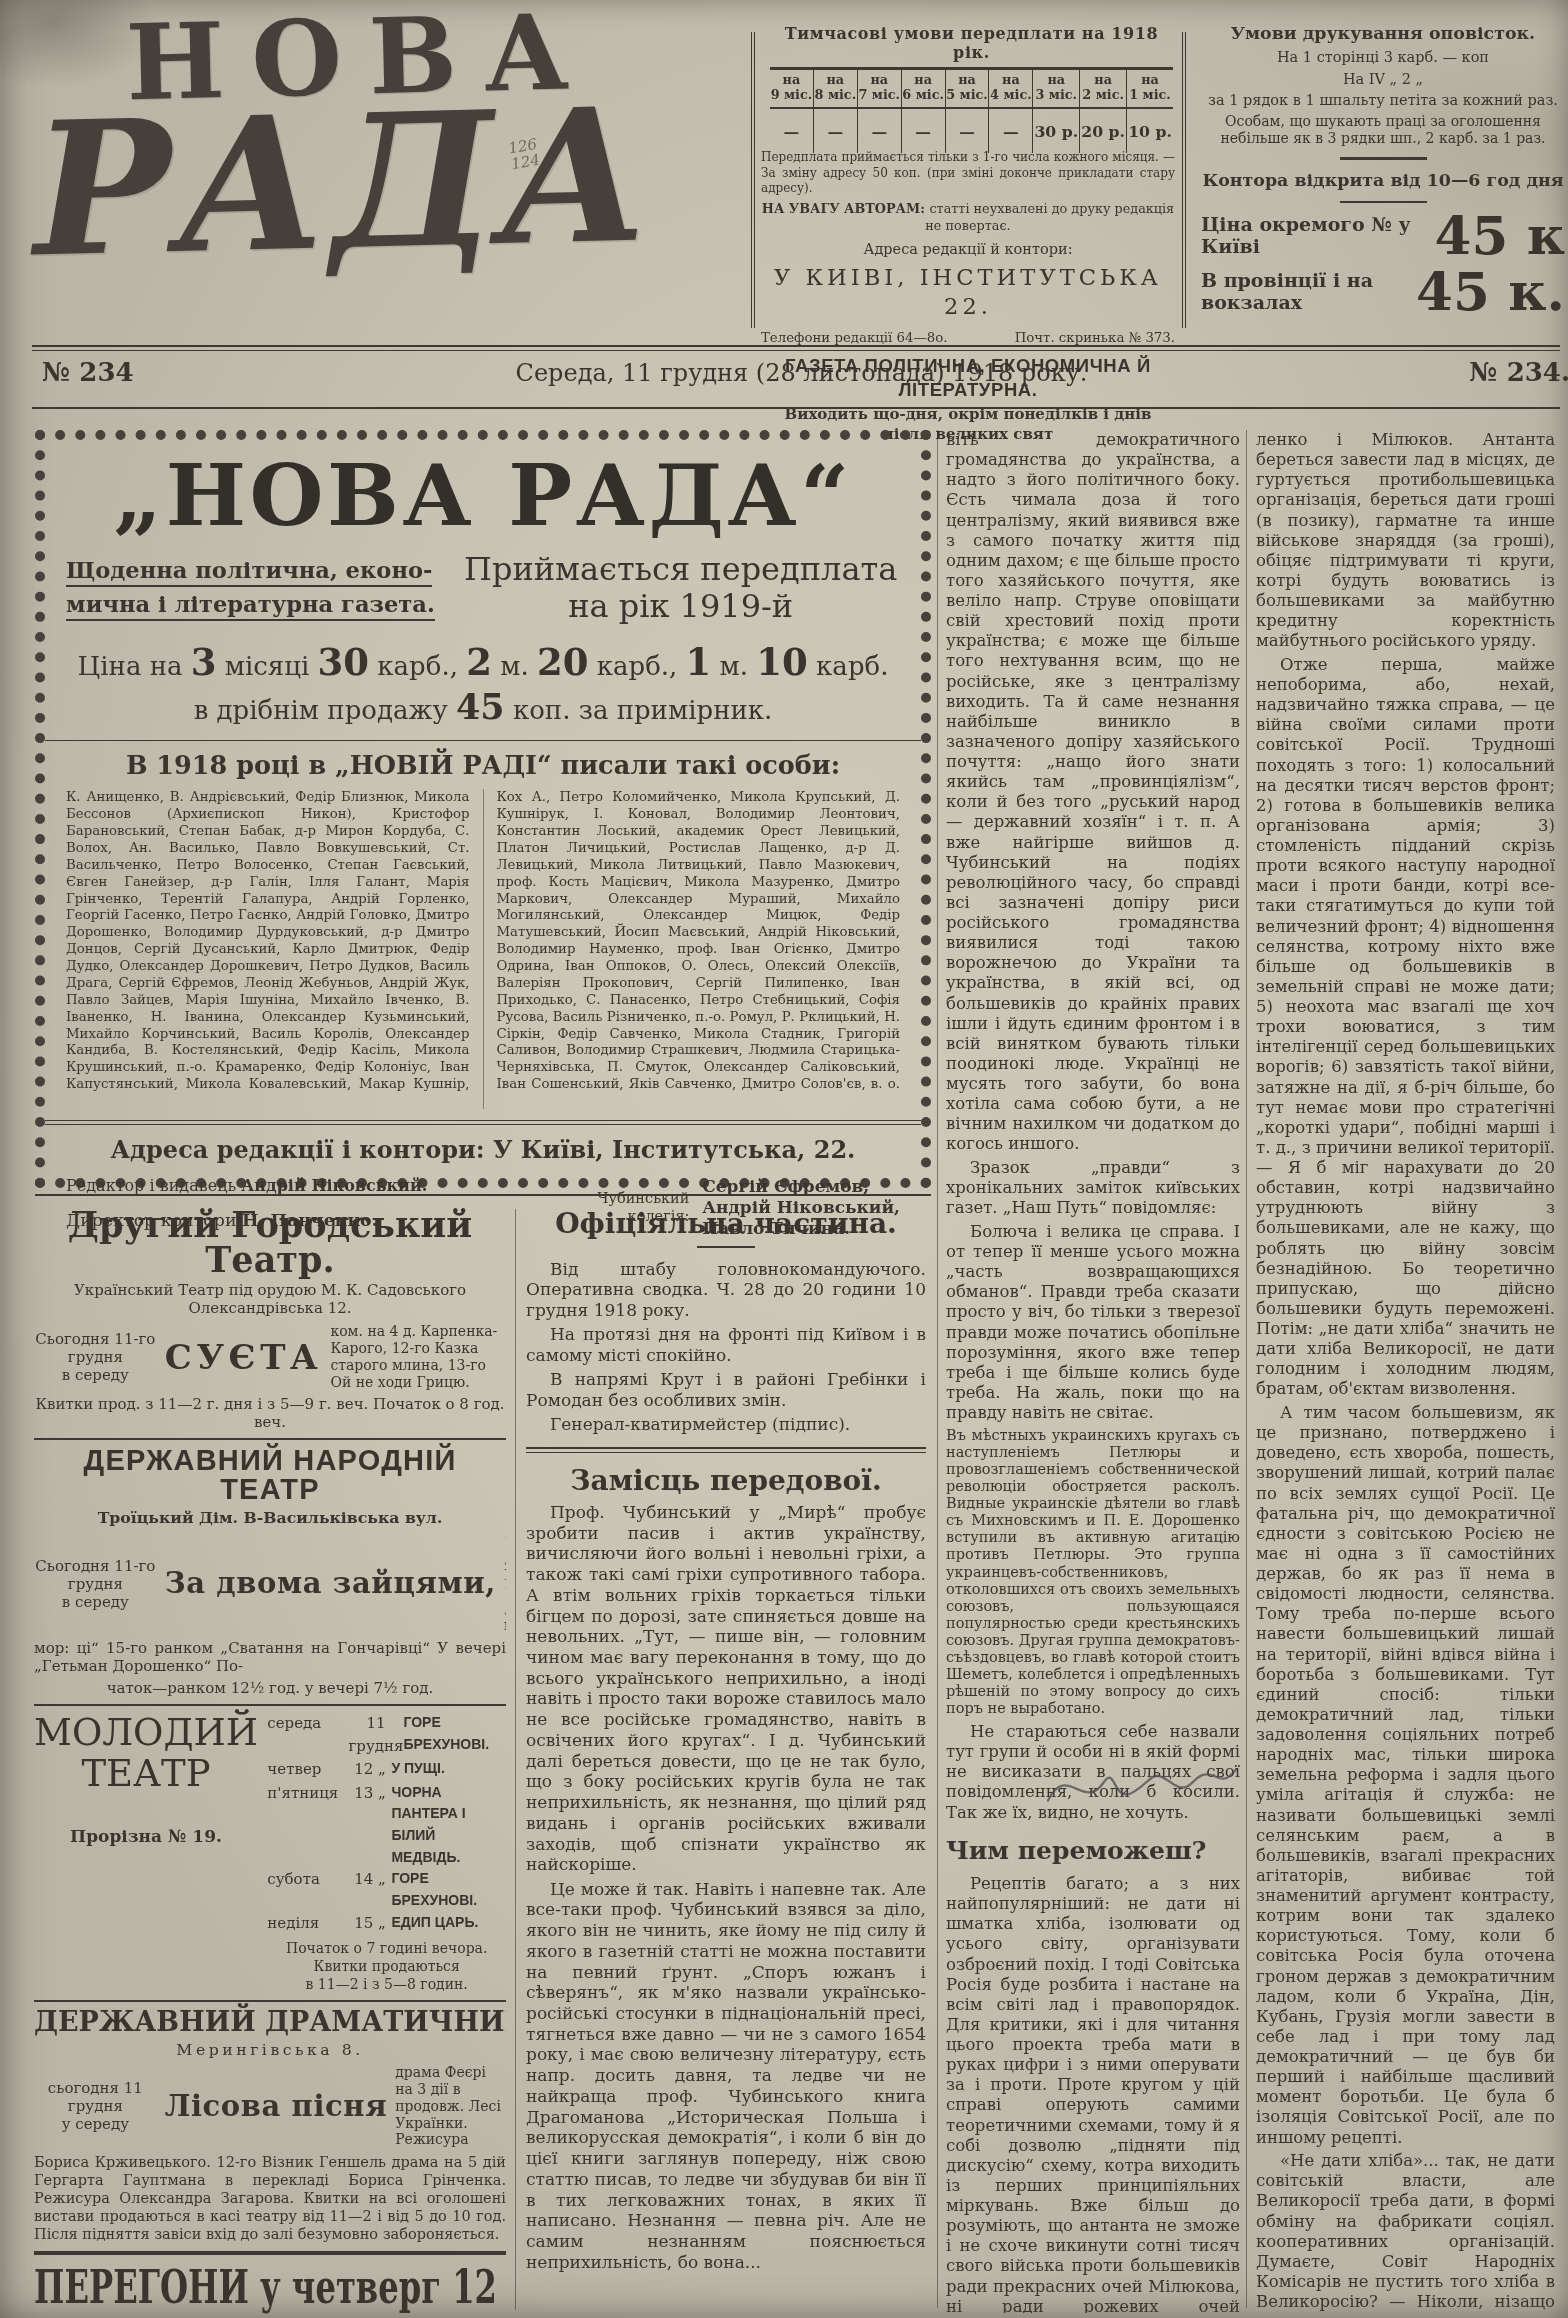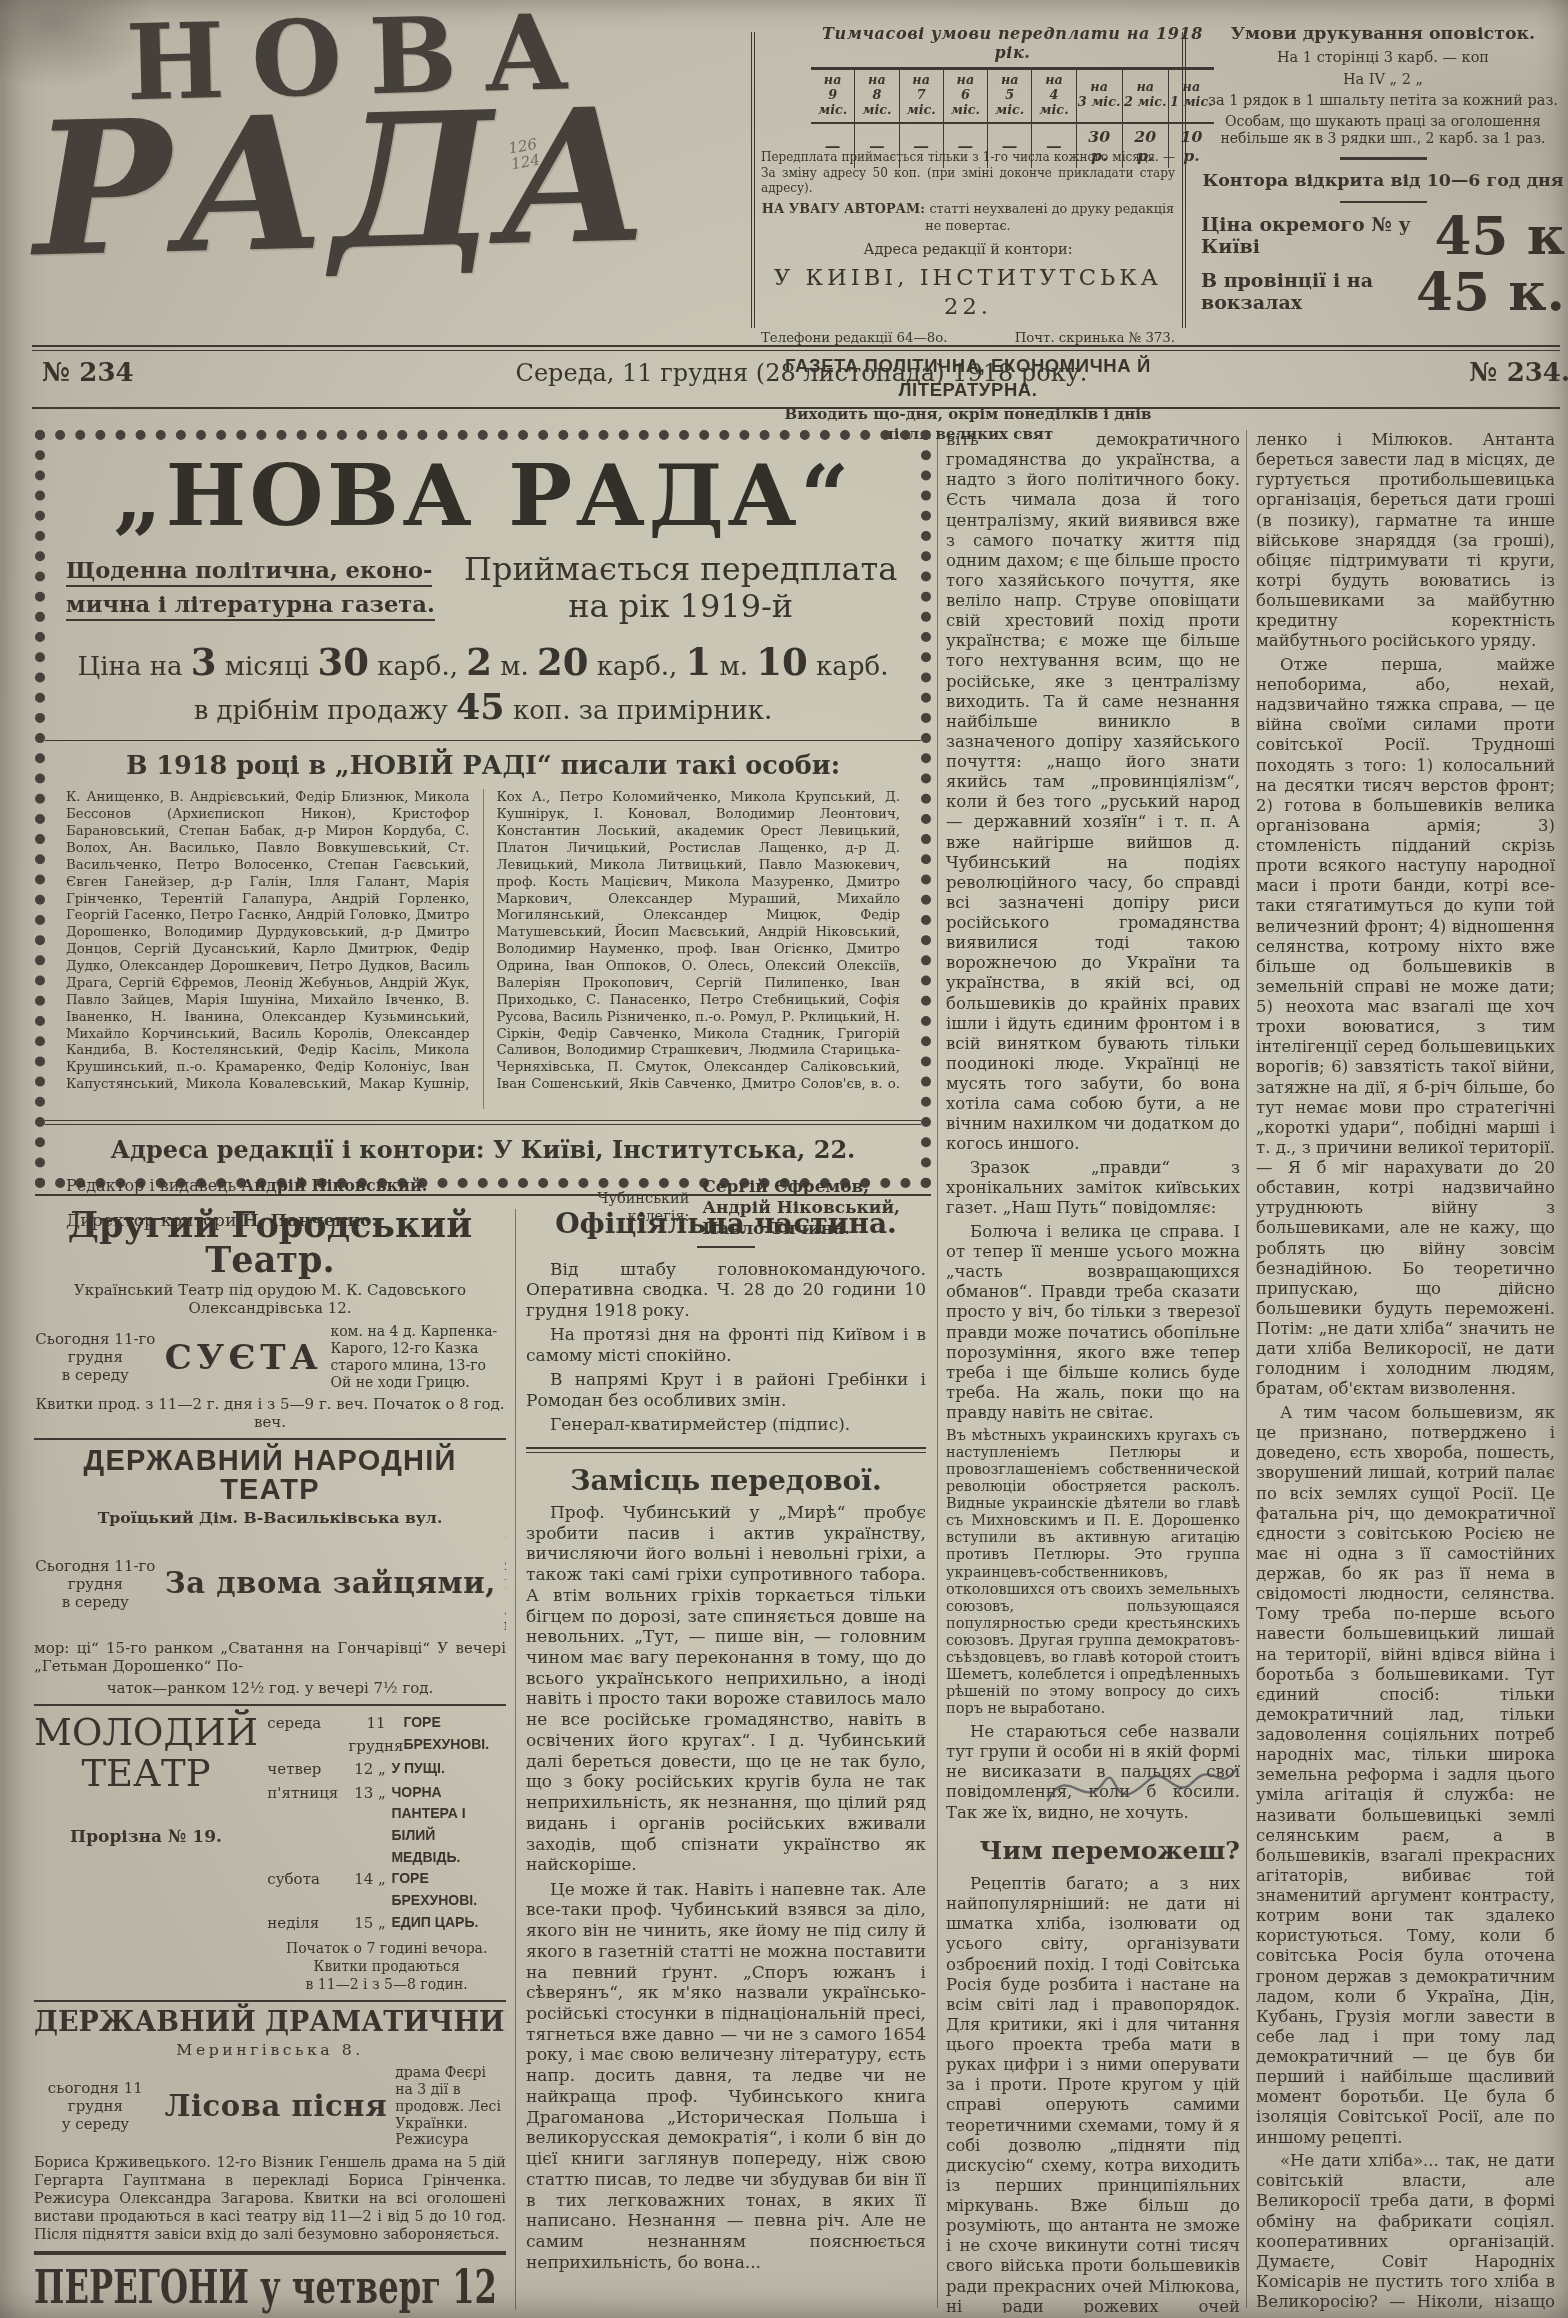--- a/index.html
+++ b/index.html
@@ -21,21 +21,21 @@
   .hrule{background:#3d3932;height:2.3px;}
   .hrule-double{border-top:2.3px solid #3d3932;border-bottom:1.7px solid #3d3932;height:2.9px;background:transparent;}
   .vrule-double{width:1.7px;border-left:1.7px solid #3d3932;border-right:1.7px solid #3d3932;background:transparent;}
   .vrule-thin{width:1.2px;background:rgba(55,50,42,.55);}
   
   .masthead{left:32px;top:4.6px;width:696px;transform:rotate(-1.4deg);color:#45413a;}
   .mast-w1{font-weight:bold;font-size:104px;line-height:1;letter-spacing:27px;margin-left:96px;text-shadow:1.2px 1.2px 0 rgba(60,54,45,.18);}
   .mast-w2{font-weight:bold;font-style:italic;font-size:184px;line-height:.92;letter-spacing:4.6px;margin-top:-11.6px;text-shadow:1.7px 1.7px 0 rgba(60,54,45,.15);}
   .pencil{left:510px;top:139px;font-size:15px;color:#6e6a60;transform:rotate(-10deg);line-height:1.05;font-style:italic;}
   
-  .subbox{left:811px;top:24px;width:403px;font-style:italic;}
+  .subbox{left:770px;top:24px;width:403px;}
   .subbox-title{font-size:16px;font-weight:bold;text-align:center;letter-spacing:0.6px;}
   .subtable{width:100%;border-collapse:collapse;margin-top:4.6px;border-top:3.5px solid #3d3932;}
   .subtable th{font-size:12.8px;font-weight:bold;padding:3.5px 0.6px 4.6px;border-left:1.2px solid #3d3932;line-height:1.15;}
   .subtable th:first-child{border-left:none;}
   .subtable td{font-size:15.7px;font-weight:bold;text-align:center;height:42px;border-left:1.2px solid #3d3932;border-top:2.3px solid #3d3932;}
   .subtable td:first-child{border-left:none;}
   .midtext{left:761px;top:150px;width:414px;font-size:12px;line-height:1.3;}
   .midtext .terms{text-align:justify;}
   .midtext .authors{text-align:center;margin-top:4.6px;font-size:12.8px;}
   .midtext .addr-label{text-align:center;margin-top:5.8px;font-size:14.5px;}
@@ -84,21 +84,21 @@
   .bodytext{font-size:16.5px;line-height:1.22;text-align:justify;}
   .bodytext p{margin:0 0 3.5px;text-indent:24px;}
   .bodytext p.noindent{text-indent:0;}
   .bodytext .quote{font-size:14.5px;line-height:1.18;margin:2.3px 0 4.6px;}
   .colR1{left:946px;top:430px;width:294px;height:1883px;overflow:hidden;}
   .colR2{left:1256px;top:430px;width:299px;height:1883px;overflow:hidden;}
   .colB{left:526px;top:1205px;width:400px;height:1108px;overflow:hidden;font-size:17px;line-height:1.22;text-align:justify;}
   .colB p{margin:0 0 3.5px;text-indent:24px;}
   .sechead{font-size:28px;font-weight:bold;text-align:center;margin:2.3px 0 3.5px;text-indent:0 !important;}
   .flourish{width:58px;height:2.3px;background:#3d3932;margin:4.6px auto 10.4px;}
-  .midhead{font-size:25px;font-weight:bold;text-align:right;margin:12.8px 0 8px;text-indent:0 !important;}
+  .midhead{font-size:25px;font-weight:bold;text-align:left;margin:12.8px 0 8px;text-indent:0 !important;}
   
   .adsCol{left:34px;top:1201px;width:472px;height:1113px;overflow:hidden;}
   .adsec{border-bottom:2.3px solid #3d3932;padding:5.8px 0 7px;}
   .t1-title{font-size:35px;font-weight:bold;text-align:center;line-height:1;}
   .t1-sub{font-size:15px;text-align:center;margin-top:4.6px;}
   .trow{display:flex;gap:8px;margin-top:5.8px;align-items:center;}
   .trow .when{font-size:15px;text-align:center;line-height:1.2;flex:0 0 26%;}
   .trow .play{font-size:34px;font-weight:bold;letter-spacing:4.6px;line-height:.95;flex:0 0 auto;}
   .trow .play2{font-size:29px;font-weight:bold;letter-spacing:0.6px;line-height:1;flex:0 0 auto;}
   .trow .side{font-size:14px;line-height:1.2;flex:1;text-align:left;}

